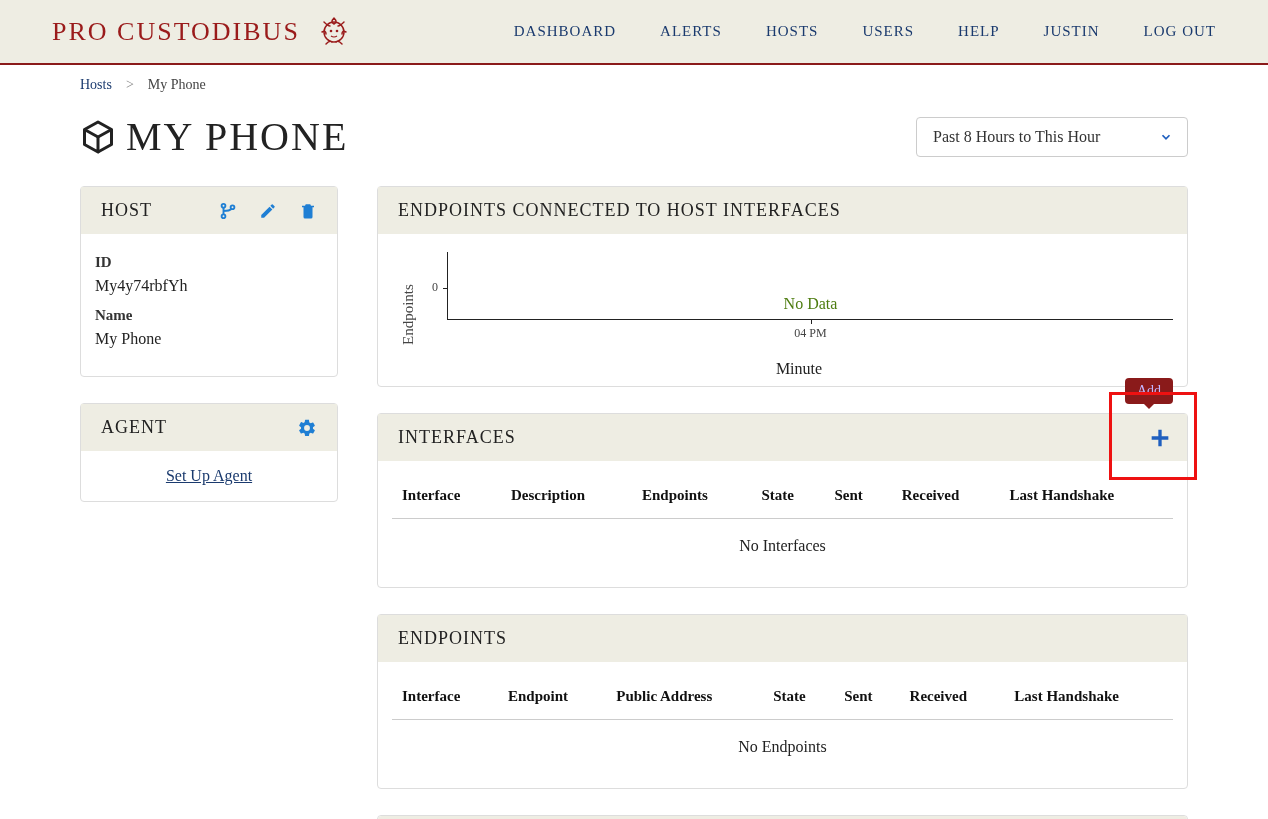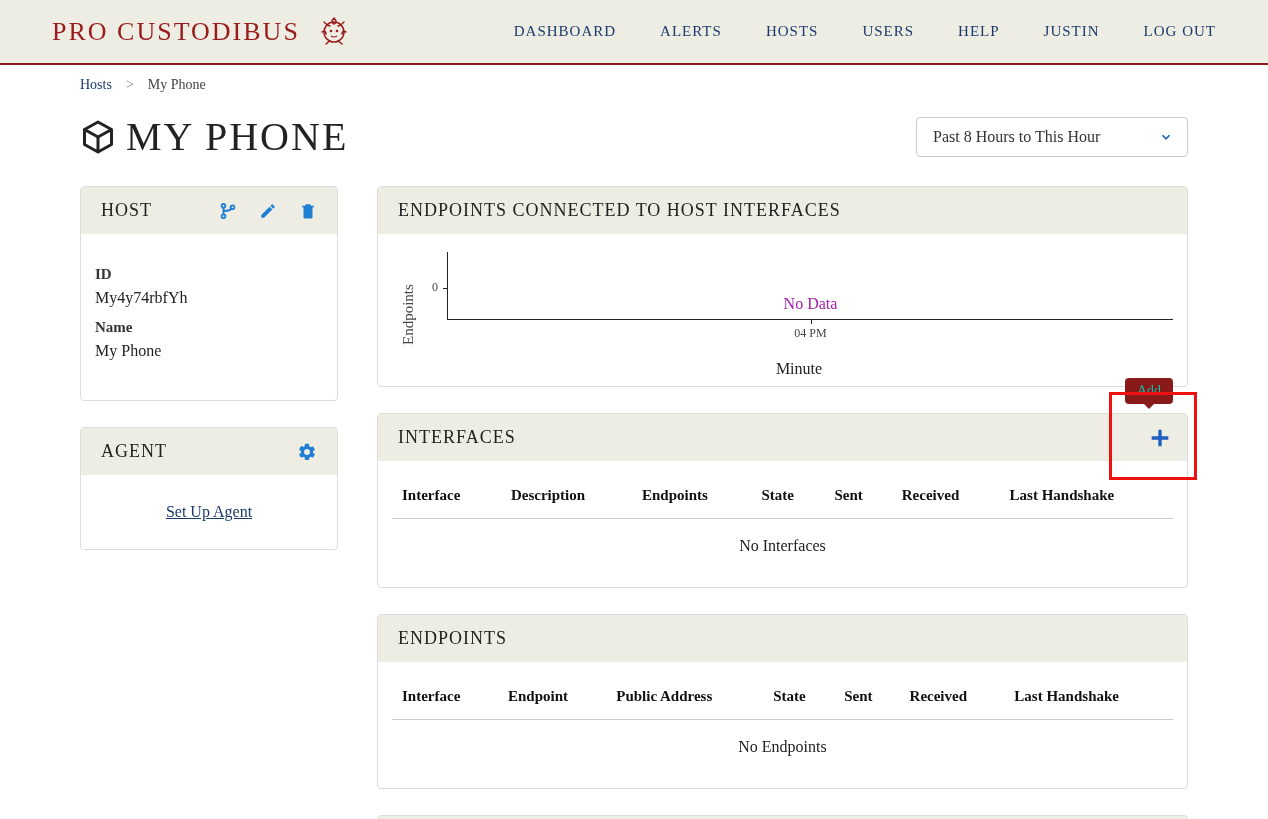--- a/index.html
+++ b/index.html
@@ -116,21 +116,21 @@
   color: #222;
 }
 .panel-header .actions {
   margin-left: auto;
   display: flex;
   gap: 22px;
 }
 .panel-header .actions svg,
 .panel-header .actions .icon-btn { cursor: pointer; }
 .panel-body {
-  padding: 28px 14px;
+  padding: 16px 14px;
 }
 .kv dt { font-weight: bold; font-size: 15px; margin-top: 4px; }
 .kv dd { font-size: 16px; margin-top: 6px; margin-bottom: 12px; color: #222; }
 .setup-link {
   display: block;
   text-align: center;
   color: #1a3a6e;
   text-decoration: underline;
   font-size: 16px;
   cursor: pointer;
@@ -168,21 +168,21 @@
   bottom: 30px;
   width: 5px;
   border-top: 1px solid #222;
 }
 .nodata {
   position: absolute;
   left: 50%;
   transform: translateX(-50%);
   bottom: 6px;
   font-size: 16px;
-  color: #a21caf;
+  color: #4d7c0f;
 }
 .xtick-mark {
   position: absolute;
   left: 50%;
   bottom: -5px;
   border-left: 1px solid #222;
   height: 5px;
 }
 .xtick {
   position: absolute;
@@ -226,21 +226,21 @@
   align-items: center;
   justify-content: center;
   cursor: pointer;
   color: #1f5fbf;
 }
 .tooltip {
   position: absolute;
   right: 14px;
   top: -36px;
   background: #8a1a1a;
-  color: #14b8a6;
+  color: #c4b5fd;
   padding: 5px 12px;
   border-radius: 4px;
   font-size: 14px;
   white-space: nowrap;
 }
 .tooltip:after {
   content: '';
   position: absolute;
   bottom: -5px;
   left: 50%;

